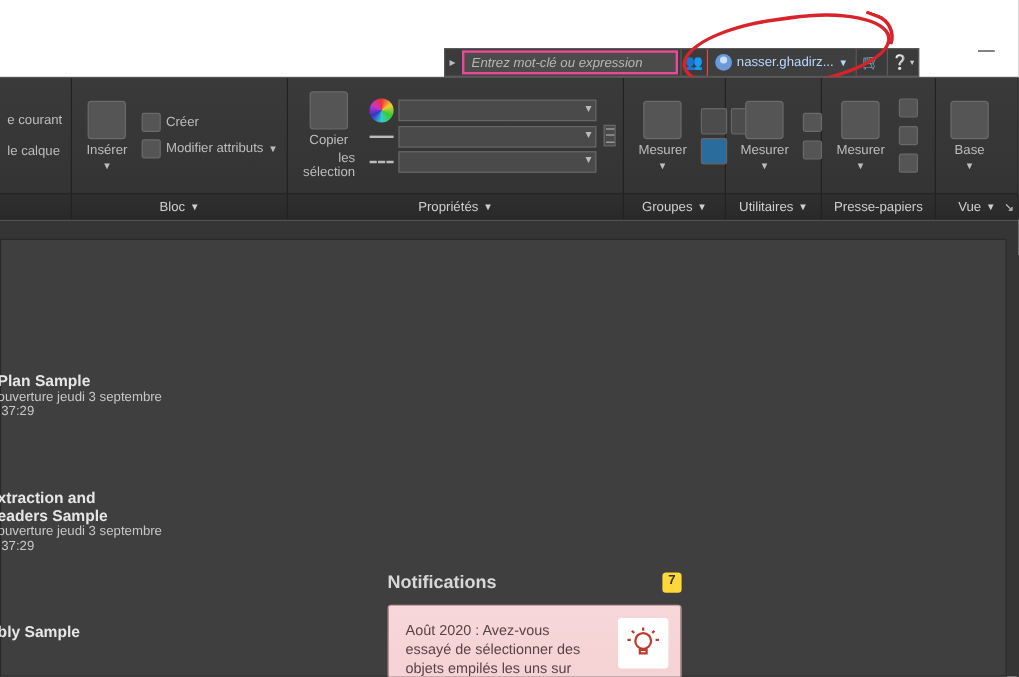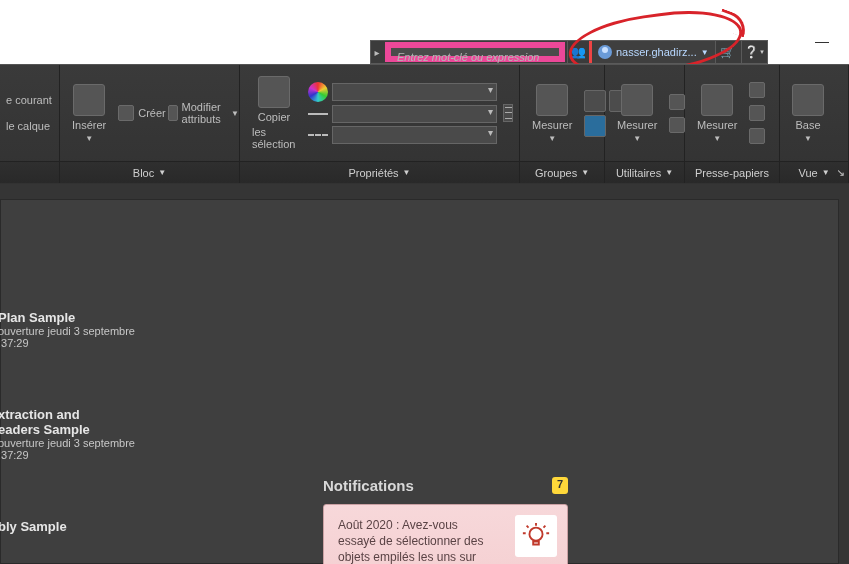--- a/index.html
+++ b/index.html
@@ -7,33 +7,33 @@
 
   
   .infobar {
     position: absolute; top: 40px; left: 370px; height: 24px;
     display: flex; align-items: center;
     background: #3b3b3b; border: 1px solid #5a5a5a;
   }
   .infobar .arrow { width: 12px; text-align: center; color: #bbb; font-size: 10px; }
   .search-box {
     width: 180px; height: 20px; margin: 16px 2px;
-    background: #4b4b4b; border: 6px solid #ec4899;
+    background: #4b4b4b; border: 2px solid #ec4899;
     color: #b7b7b7; font-style: italic; font-size: 11px;
     padding: 0 6px; line-height: 18px;
   }
   .ib-btn {
     width: 22px; height: 22px; color: #ccc; font-size: 12px;
     display: flex; align-items: center; justify-content: center;
     border-left: 1px solid #5a5a5a;
   }
   .user-btn {
     display: flex; align-items: center; gap: 4px;
     padding: 0 6px; height: 22px; color: #b8d8ff;
-    border-left: 3px solid #ef4444; font-size: 11px;
+    border-left: 1px solid #ef4444; font-size: 11px;
     background: #3f3f3f;
   }
   .user-btn .avatar {
     width: 14px; height: 14px; border-radius: 50%;
     background: #6a9bd8; position: relative;
   }
   .user-btn .avatar::after {
     content:""; position:absolute; top:2px; left:4px;
     width:6px; height:6px; border-radius:50%; background:#c9e0ff;
   }
@@ -56,20 +56,21 @@
     border-radius: 0 20px 0 0;
     transform: rotate(20deg);
     pointer-events: none;
   }
 
   
   .ribbon {
     position: absolute; top: 64px; left: 0; right: 0; height: 120px;
     background: linear-gradient(#3a3a3a,#323232);
     border-top: 1px solid #555;
+    text-align: right;
   }
   .panels { display: flex; height: 96px; }
   .panel {
     border-right: 1px solid #222; position: relative;
     display: flex; flex-direction: column; justify-content: center;
   }
   .panel-body { flex:1; display:flex; align-items:center; padding: 4px 6px; gap:6px; }
   .titles {
     height: 22px; display:flex; border-top:1px solid #222;
     background: linear-gradient(#2f2f2f,#292929);
@@ -186,21 +187,21 @@
       </div>
     </div>
 
     <div class="panel" style="width:180px">
       <div class="panel-body">
         <div class="big-btn">
           <div class="ico"></div>
           <span>Insérer</span>
           <span style="font-size:8px">▼</span>
         </div>
-        <div style="display:flex;flex-direction:row;gap:2px">
+        <div style="display:flex;flex-direction:column;gap:2px">
           <div class="mini-row">
             <span class="ico"></span>
             <span>Créer</span>
           </div>
           <div class="mini-row">
             <span class="ico"></span>
             <span>Modifier attributs</span>
             <span style="font-size:8px">▼</span>
           </div>
         </div>

